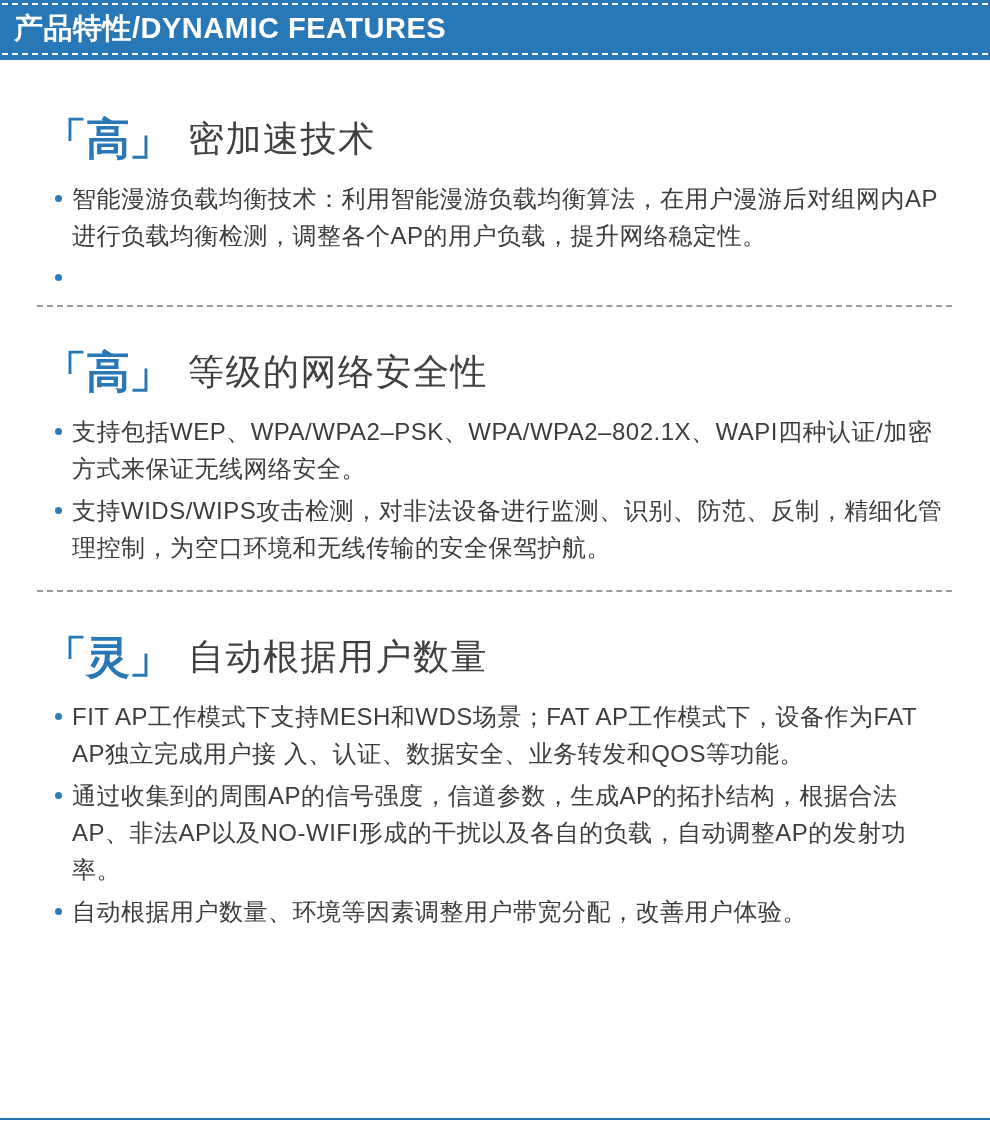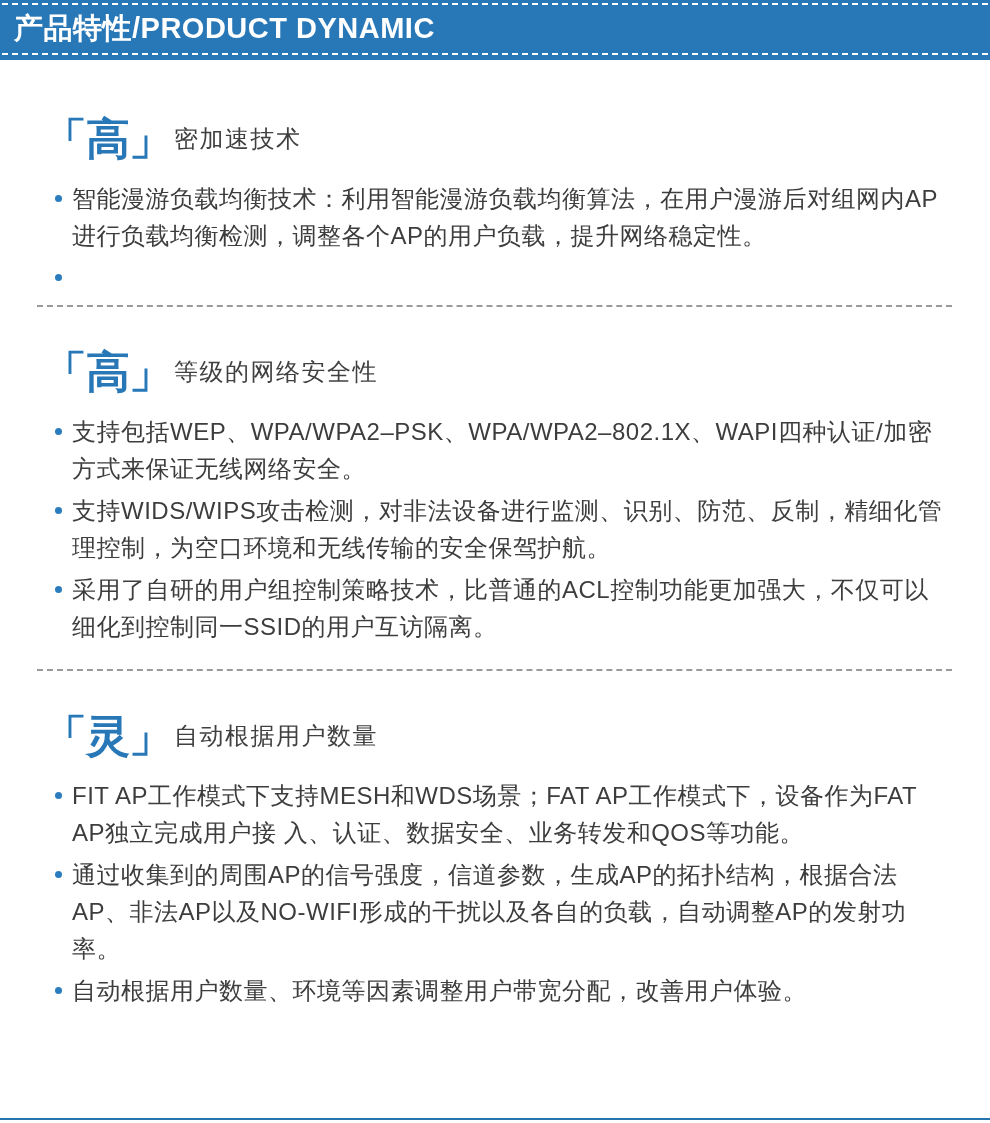--- a/index.html
+++ b/index.html
@@ -47,23 +47,23 @@
   }
   .feat-title.first { margin-top: 34px; }
   .hl {
     color: #2878b8;
     font-size: 44px;
     font-weight: 700;
     letter-spacing: -1px;
   }
   .rest {
     color: #404040;
-    font-size: 24px;
+    font-size: 36px;
     font-weight: 400;
-    margin-left: 2px;
+    margin-left: 16px;
     letter-spacing: 1.5px;
   }
 
   ul.bullets {
     list-style: none;
     margin: 4px;
     padding: 0;
   }
   ul.bullets li {
     display: flex;
@@ -105,21 +105,21 @@
     bottom: 3px;
     height: 2px;
     background: #2474ad;
   }
 </style>
 </head>
 <body>
 
 <header class="banner">
   <div class="banner-inner">
-    <h1 class="banner-title">产品特性/PRODUCT DYNAMIC</h1>
+    <h1 class="banner-title">产品特性/DYNAMIC FEATURES</h1>
   </div>
 </header>
 
 <main>
 
   <section>
     <h2 class="feat-title first">
       <span class="hl">「高」</span>
       <span class="rest">密加速技术</span>
     </h2>
@@ -142,24 +142,20 @@
     </h2>
     <ul class="bullets">
       <li>
         <span class="dot"></span>
         <span class="btext">支持包括WEP、WPA/WPA2–PSK、WPA/WPA2–802.1X、WAPI四种认证/加密方式来保证无线网络安全。</span>
       </li>
       <li>
         <span class="dot"></span>
         <span class="btext">支持WIDS/WIPS攻击检测，对非法设备进行监测、识别、防范、反制，精细化管理控制，为空口环境和无线传输的安全保驾护航。</span>
       </li>
-      <li>
-        <span class="dot"></span>
-        <span class="btext">采用了自研的用户组控制策略技术，比普通的ACL控制功能更加强大，不仅可以细化到控制同一SSID的用户互访隔离。</span>
-      </li>
     </ul>
     <hr class="dashed-sep">
   </section>
 
   <section>
     <h2 class="feat-title">
       <span class="hl">「灵」</span>
       <span class="rest">自动根据用户数量</span>
     </h2>
     <ul class="bullets">

